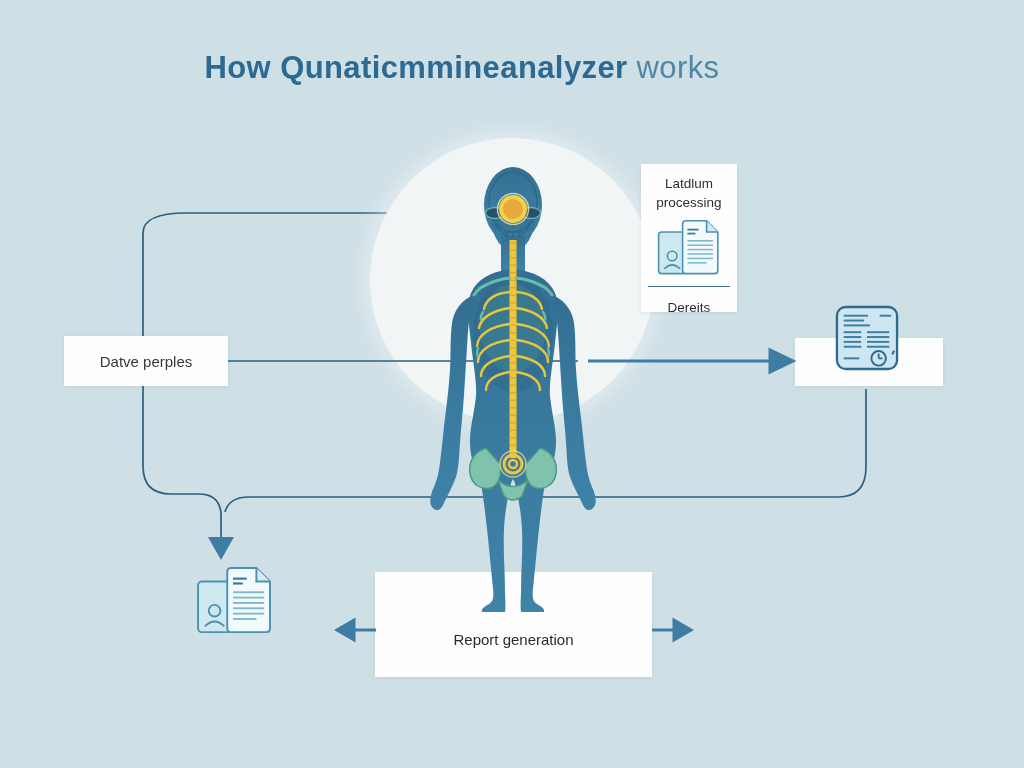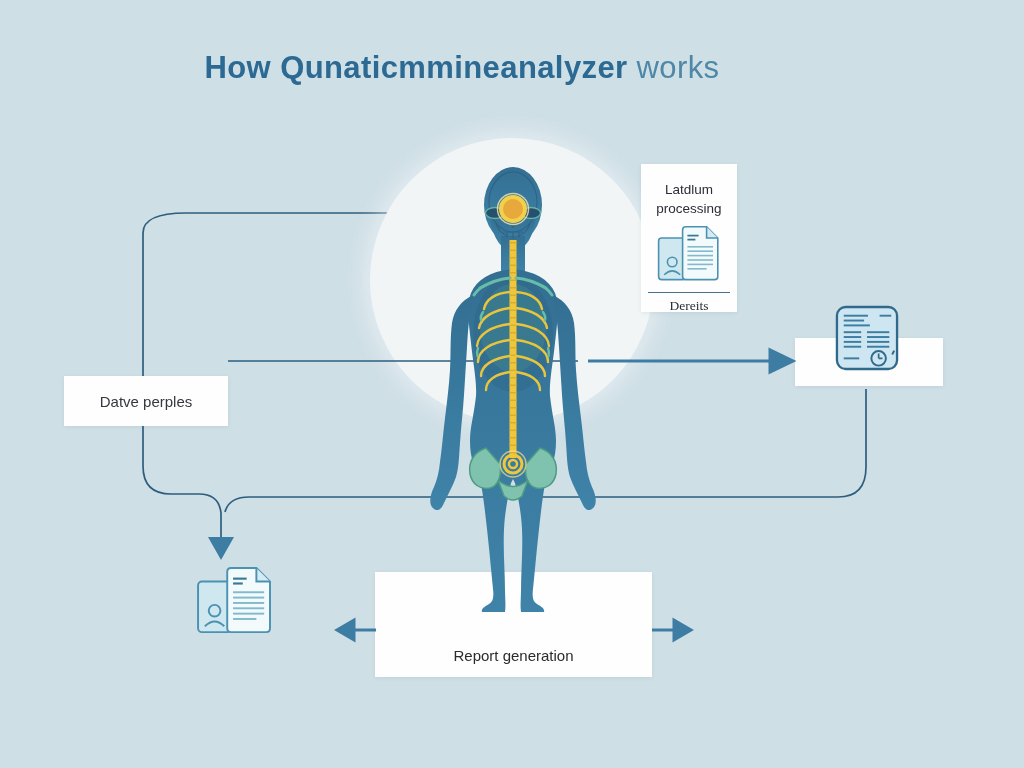--- a/index.html
+++ b/index.html
@@ -12,35 +12,35 @@
   .page-title{position:absolute;top:50px;left:0;width:924px;text-align:center;font-size:31px;letter-spacing:.4px;z-index:5;}
   .page-title .t-main{color:#2c6a93;font-weight:700;}
   .page-title .t-suffix{color:#4f88a6;font-weight:400;}
 
   .halo{position:absolute;left:370px;top:138px;width:284px;height:284px;border-radius:50%;
         background:#f1f5f6;box-shadow:0 0 22px 6px rgba(244,248,249,.55);z-index:2;}
 
   .wbox{position:absolute;background:#fefefe;box-shadow:0 1px 4px rgba(60,90,110,.10);}
 
   .box-datve{left:64px;top:336px;width:164px;height:50px;display:flex;align-items:center;justify-content:center;
-             font-size:15px;color:#35383f;z-index:5;margin-top:40px;}
+             font-size:15px;color:#35383f;z-index:5;}
 
   .box-latdlum{left:641px;top:164px;width:96px;height:148px;z-index:5;text-align:center;
                font-size:13.5px;color:#2b2e36;line-height:1.4;}
-  .box-latdlum .ttl{padding-top:17px;}
+  .box-latdlum .ttl{padding-top:11px;}
   .box-latdlum .docs{margin:6px auto 0;width:64px;height:58px;}
   .box-latdlum .divider{width:82px;height:0;border-top:1.4px solid #46708b;margin:3px auto 0;}
-  .box-latdlum .cap{margin-top:4px;font-family:Liberation Serif, serif;}
+  .box-latdlum .cap{margin-top:12px;}
 
   .box-results{left:795px;top:338px;width:148px;height:48px;z-index:5;}
   .results-icon{position:absolute;left:835px;top:305px;width:64px;height:66px;z-index:6;}
 
   .box-report{left:375px;top:572px;width:277px;height:105px;z-index:3;display:flex;align-items:flex-end;justify-content:center;
               font-size:15px;color:#2b2b2b;}
-  .box-report span{margin-bottom:13px;}
+  .box-report span{margin-bottom:29px;}
 
   .proc-icons{position:absolute;left:196px;top:566px;width:78px;height:70px;z-index:5;}
   .proc-caption{position:absolute;left:150px;top:642px;width:180px;text-align:center;z-index:5;
                 font-size:15px;color:#2c3947;line-height:1.45;}
 
   .figure-svg{position:absolute;left:418px;top:162px;width:190px;height:490px;z-index:4;}
 </style>
 </head>
 <body>
 

